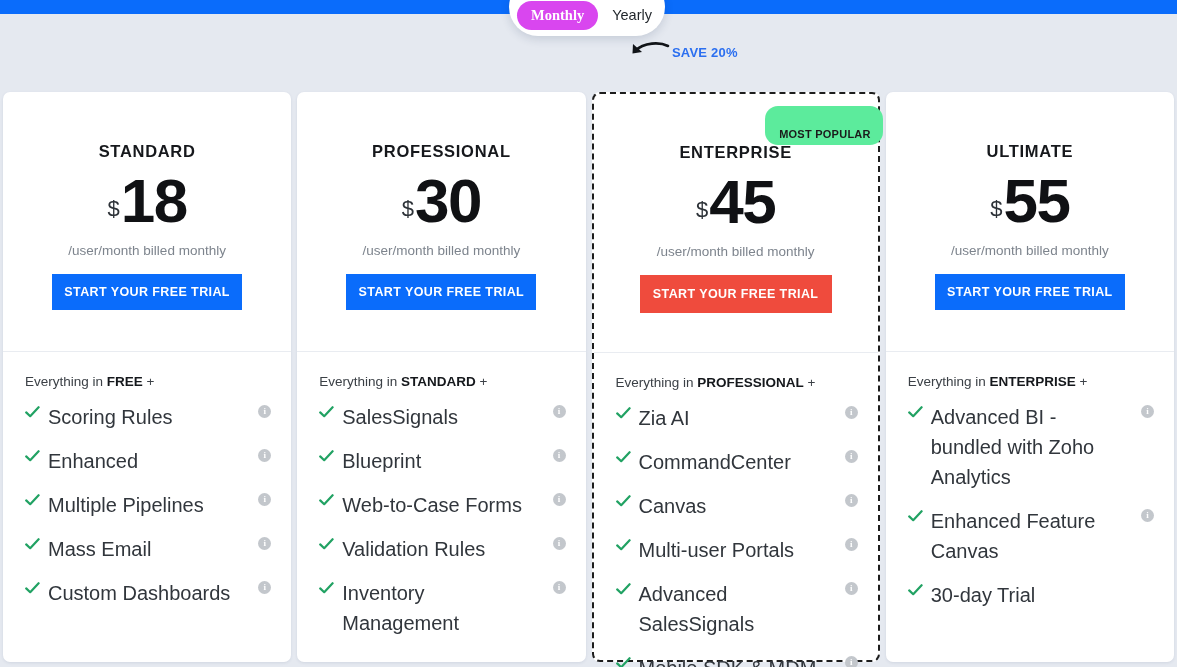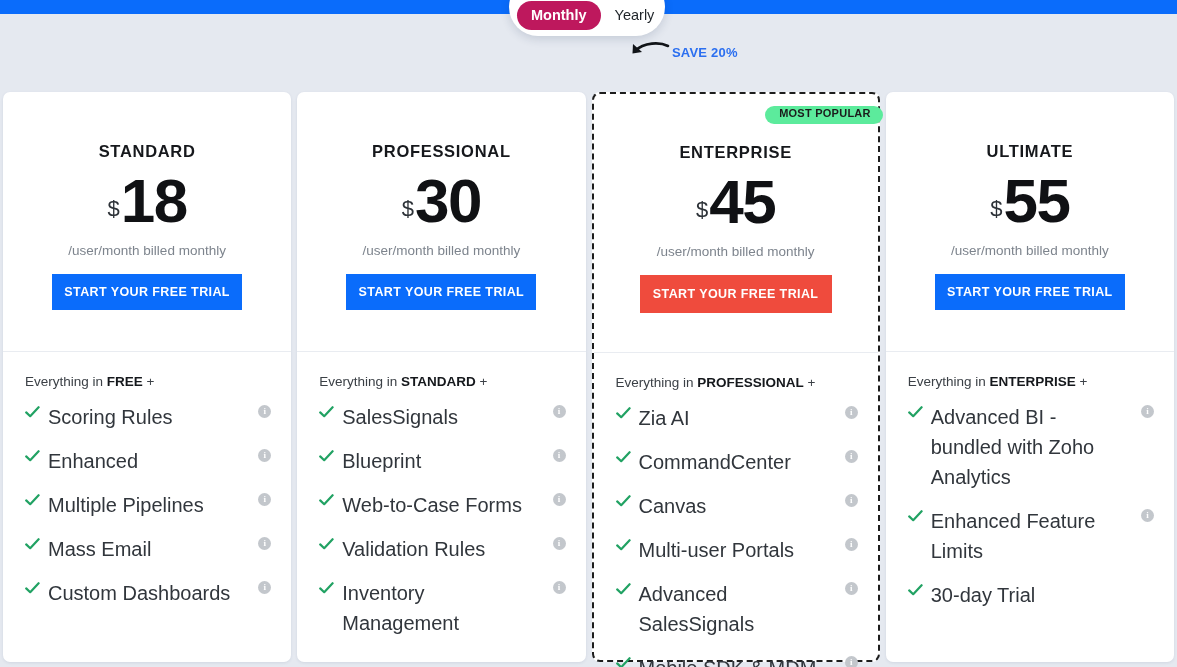--- a/index.html
+++ b/index.html
@@ -47,22 +47,23 @@
     line-height: 29px;
     padding: 0 14px;
     border-radius: 15px;
     font-size: 14.5px;
     font-weight: bold;
     color: #22262c;
     cursor: pointer;
     white-space: nowrap;
   }
   .toggle-opt.active {
-    background: #be185d;
+    background: #d946ef;
     color: #ffffff;
+    font-family: Liberation Serif, serif;
   }
   .toggle-opt.inactive {
     font-weight: normal;
     color: #1f2429;
     padding: 0 10px;
   }
 
   
   .save-group {
     position: absolute;
@@ -122,21 +123,21 @@
   
   .popular-badge {
     position: absolute;
     top: 12px;
     right: -5px;
     background: #5ceb9c;
     color: #1b1b1b;
     font-size: 11px;
     font-weight: bold;
     letter-spacing: 0.25px;
-    padding: 1px 12px 5px 14px;
+    padding: 22px 12px 5px 14px;
     border-radius: 13px;
     white-space: nowrap;
     z-index: 5;
   }
 
   
   .card-head {
     padding-top: 50px;
     text-align: center;
     flex: 0 0 auto;
@@ -453,21 +454,21 @@
               <span class="tick"><svg width="15" height="12" viewBox="0 0 15 12">
                   <path d="M1.2 6.4 L5.2 10.2 L13.6 1.2" stroke="currentColor" stroke-width="2.2" fill="none" stroke-linecap="round" stroke-linejoin="round"></path>
                 </svg></span>
               <span class="feat-label">Advanced BI - bundled with Zoho Analytics</span>
               <span class="info-icon">i</span>
             </li>
             <li class="feat">
               <span class="tick"><svg width="15" height="12" viewBox="0 0 15 12">
                   <path d="M1.2 6.4 L5.2 10.2 L13.6 1.2" stroke="currentColor" stroke-width="2.2" fill="none" stroke-linecap="round" stroke-linejoin="round"></path>
                 </svg></span>
-              <span class="feat-label">Enhanced Feature Limits</span>
+              <span class="feat-label">Enhanced Feature Canvas</span>
               <span class="info-icon">i</span>
             </li>
             <li class="feat">
               <span class="tick"><svg width="15" height="12" viewBox="0 0 15 12">
                   <path d="M1.2 6.4 L5.2 10.2 L13.6 1.2" stroke="currentColor" stroke-width="2.2" fill="none" stroke-linecap="round" stroke-linejoin="round"></path>
                 </svg></span>
               <span class="feat-label">30-day Trial</span>
             </li>
           </ul>
         </div>

